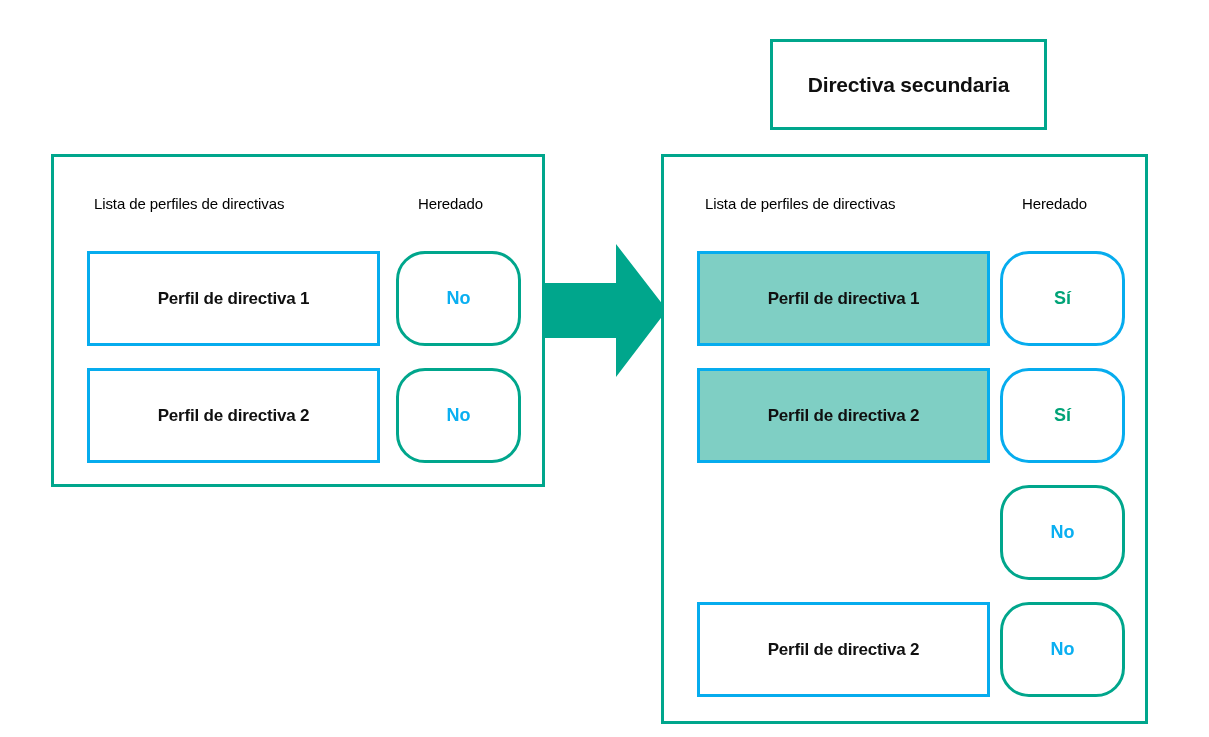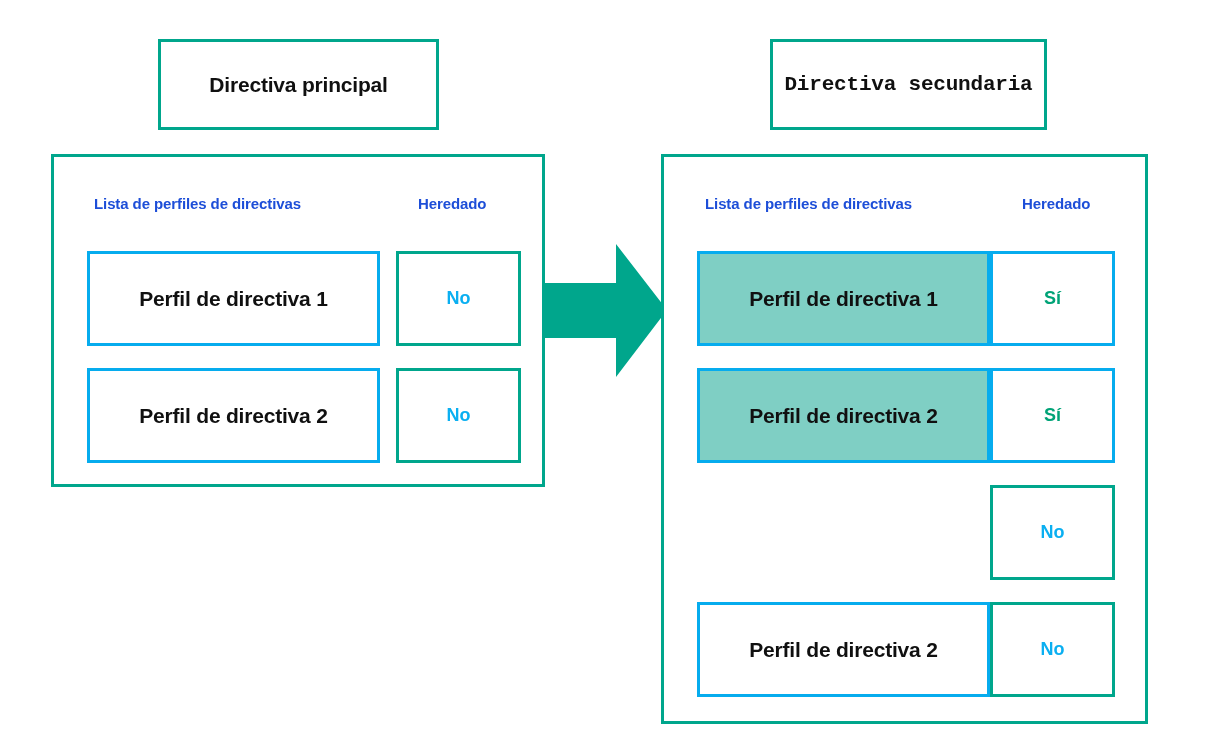--- a/index.html
+++ b/index.html
@@ -35,21 +35,21 @@
   }
   .title-box .title-text {
     font-size: 21px;
     font-weight: bold;
     color: #101010;
     letter-spacing: -0.2px;
     white-space: nowrap;
   }
 
   #title-left  { left: 158px; top: 39px;  width: 281px; height: 91px; }
-  #title-right { left: 770px; top: 39px;  width: 277px; height: 91px; font-family: Liberation Mono, monospace; }
+  #title-right { left: 770px; top: 39px;  width: 277px; height: 91px; }
 
   
   .panel {
     position: absolute;
     box-sizing: border-box;
     border: 3px solid #00A68C;
     background: #ffffff;
   }
   #panel-left  { left: 51px;  top: 154px; width: 494px; height: 333px; }
   #panel-right { left: 661px; top: 154px; width: 487px; height: 570px; }
@@ -57,22 +57,22 @@
   
   .col-headers {
     position: absolute;
     left: 0; right: 0;
     top: 38px;
     height: 24px;
   }
   .col-header {
     position: absolute;
     font-size: 15px;
-    font-weight: bold;
-    color: #1d4ed8;
+    font-weight: normal;
+    color: #000000;
     white-space: nowrap;
     letter-spacing: -0.1px;
   }
   #panel-left .hdr-list  { left: 40px;  top: 0; }
   #panel-left .hdr-inh   { left: 364px; top: 0; }
   #panel-right .hdr-list { left: 41px;  top: 0; }
   #panel-right .hdr-inh  { left: 358px; top: 0; }
 
   
   .rows {
@@ -98,69 +98,67 @@
     border: 3px solid #06ACEE;
     background: #ffffff;
     display: flex;
     align-items: center;
     justify-content: center;
   }
   .profile-box.highlighted {
     background: #7FCFC4;
   }
   .profile-label {
-    font-size: 21px;
+    font-size: 17px;
     font-weight: bold;
     color: #101010;
     white-space: nowrap;
     letter-spacing: -0.2px;
   }
 
   .inherit-box {
     position: absolute;
     box-sizing: border-box;
     top: 0;
     width: 125px;
     height: 95px;
     background: #ffffff;
     display: flex;
     align-items: center;
     justify-content: center;
+    border-radius: 29px;
   }
   .inherit-box.border-green { border: 3px solid #00A68C; }
   .inherit-box.border-blue  { border: 3px solid #06ACEE; }
 
   .inherit-label {
     font-size: 18px;
     font-weight: bold;
     white-space: nowrap;
   }
   .inherit-label.val-no { color: #0AAFF1; }
   .inherit-label.val-si { color: #00A377; }
 
   #panel-left  .inherit-box { left: 342px; }
-  #panel-right .inherit-box { left: 326px; }
+  #panel-right .inherit-box { left: 336px; }
 
   
   #flow-arrow {
     position: absolute;
     left: 545px;
     top: 244px;
     width: 122px;
     height: 133px;
   }
 </style>
 </head>
 <body>
 
 <div class="canvas">
 
-  <div class="title-box" id="title-left">
-    <span class="title-text">Directiva principal</span>
-  </div>
 
   <div class="title-box" id="title-right">
     <span class="title-text">Directiva secundaria</span>
   </div>
 
   <div class="panel" id="panel-left">
     <div class="col-headers">
       <span class="col-header hdr-list">Lista de perfiles de directivas</span>
       <span class="col-header hdr-inh">Heredado</span>
     </div>

